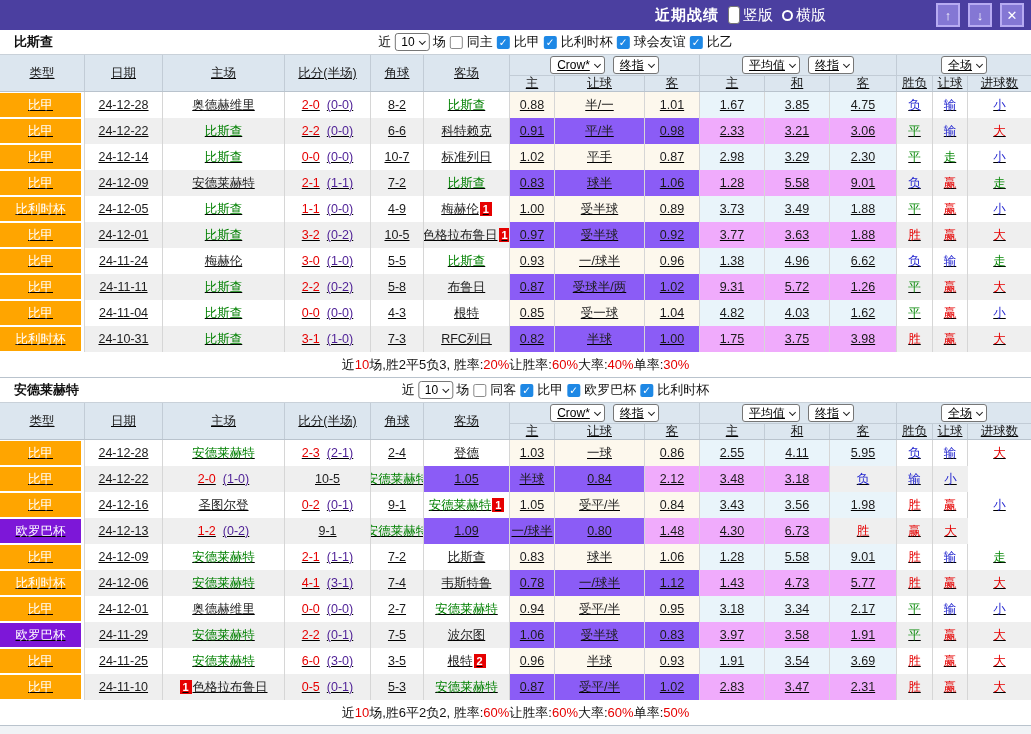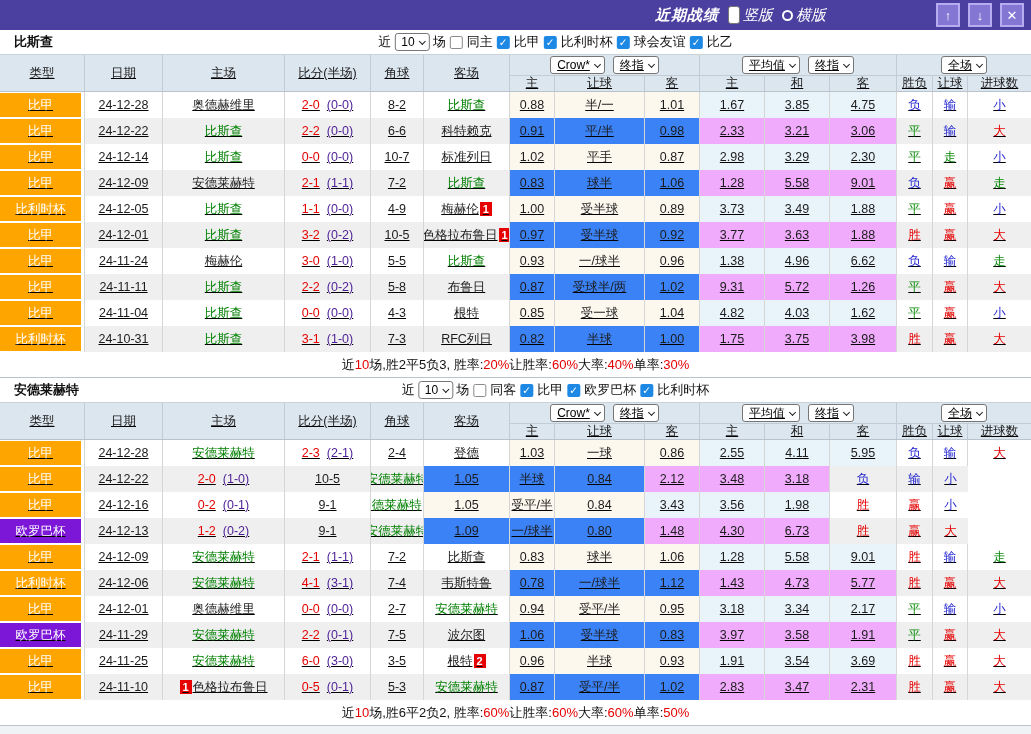--- a/index.html
+++ b/index.html
@@ -1,21 +1,21 @@
 <!DOCTYPE html>
 <html style="--c-title: #4b3fa0; --c-accent: #1e88e5; --c-red: #e60000; --c-blue: #2326cf; --c-green: #0b8a0b; --c-teamgreen: #008000;"><head>
 <meta charset="utf-8">
 <style>
   * { box-sizing: border-box; }
   body { margin:0; font-family:"Liberation Sans","DejaVu Sans",sans-serif; background:#fff; }
   .app { width:1031px; height:734px; position:relative; background:#fff; overflow:hidden; }
 
   
   .titlebar { height:30px; background:var(--c-title,#4b3fa0); position:relative; }
-  .title-group { position:absolute; left:655px; top:0; height:30px; display:flex; align-items:center; gap:9px;font-style:italic; }
+  .title-group { position:absolute; left:655px; top:0; height:30px; display:flex; align-items:center; gap:9px; }
   .title { color:#fff; font-weight:bold; font-size:15px; letter-spacing:1px; }
   .radio-item { display:flex; align-items:center; gap:3px; color:#fff; font-size:15px; cursor:pointer; }
   .radio { width:11px; height:11px; border-radius:50%; border:2px solid #fff; background:transparent; }
   .radio.sel { background:#fff; }
   .tb-buttons { position:absolute; right:7px; top:3px; display:flex; gap:8px; }
   .tbtn { width:24px; height:24px; background:#8477d4; border:2px solid #b7abf2; color:#fff; font-size:13px;
           font-weight:bold; display:flex; align-items:center; justify-content:center; padding:0; cursor:pointer;
           font-family:inherit; }
 
   
@@ -41,21 +41,21 @@
         font-size:12.5px; color:#1a1a1a; }
   .th.group { border-bottom:1px solid #c2ccd6; gap:8px; }
   .no-r { border-right:none !important; }
 
   .row { height:26px; }
   .cell { display:flex; align-items:center; justify-content:center; border-right:1px solid #d6d6d6;
           font-size:12.5px; color:#1c1c1c; overflow:hidden; white-space:nowrap; }
   .row.odd  .cell { background:#fff; }
   .row.even .cell { background:#efefef; }
   .row.odd  .cream { background:#fdf8ed; }
-  .row.even .cream { background:#3b82f6; }
+  .row.even .cream { background:#8b5cf6; }
   .row.odd  .cblue { background:#e9f4fa; }
   .row.even .cblue { background:#f0abfc; }
   .cell.type-cell { padding:1px 3px 1px 0; background:#fff !important; }
   .type-chip { width:100%; height:24px; display:flex; align-items:center; justify-content:center;
                color:#fff; font-size:12.5px; }
   .tg { color:var(--c-teamgreen,#008000); }
   .badge { background:var(--c-red,#e60000); color:#fff; font-size:11px; font-weight:bold; min-width:12px;
            height:14px; line-height:14px; text-align:center; display:inline-block; padding:0 1px; }
   .badge.right { margin-left:1px; } .badge.left { margin-right:1px; }
   .score-main { color:var(--c-red,#e60000); }
@@ -624,20 +624,23 @@
             <div class="cell no-r">
               <span class="res-b">小</span>
             </div>
           </div>
           <div class="row grid odd">
             <div class="cell type-cell">
               <div class="type-chip" style="background: rgb(255, 165, 0);">比甲</div>
             </div>
             <div class="cell">24-12-16</div>
             <div class="cell">
+              <span>圣图尔登</span>
+            </div>
+            <div class="cell">
               <span class="score-main">0-2</span>
               <span class="score-half">(0-1)</span>
             </div>
             <div class="cell">9-1</div>
             <div class="cell">
               <span class="tg">安德莱赫特</span>
               <span class="badge right">1</span>
             </div>
             <div class="cell cream">1.05</div>
             <div class="cell cream">受平/半</div>

